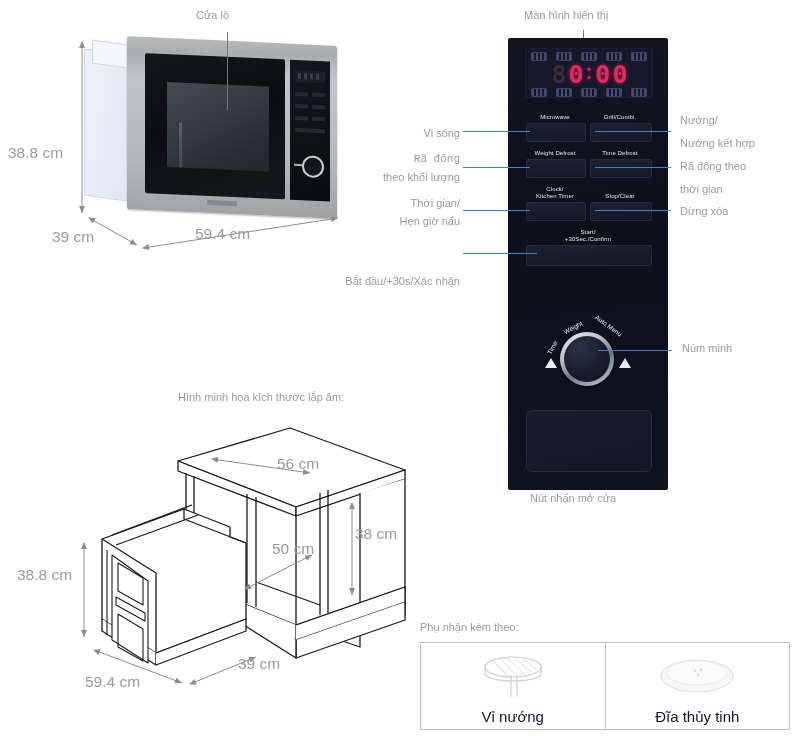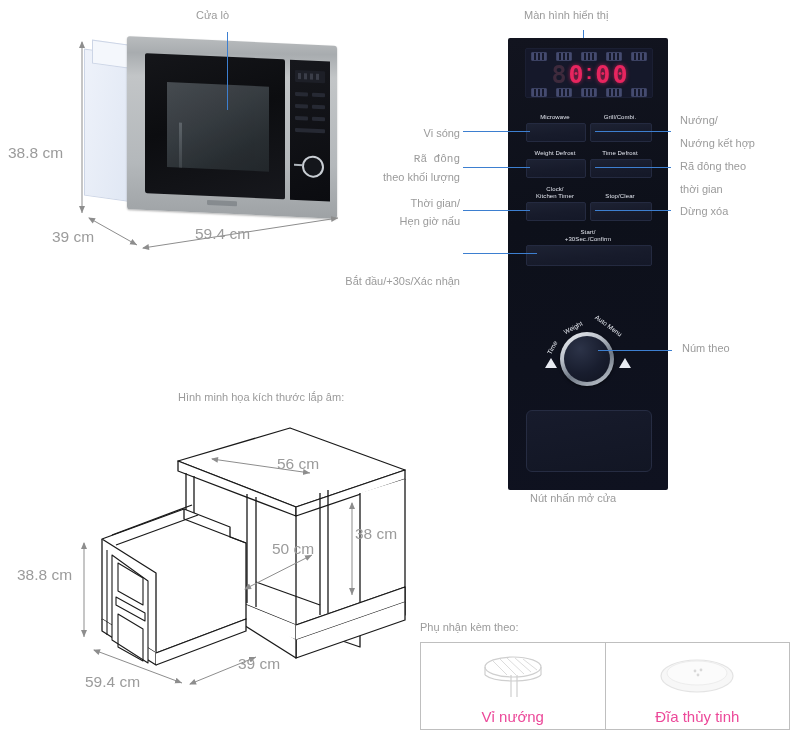--- a/index.html
+++ b/index.html
@@ -114,21 +114,21 @@
   #builtin-illustration{left:60px;top:415px;width:400px;height:300px;}
   svg{display:block;overflow:visible;}
 
   
   #accessories{left:420px;top:642px;width:370px;height:88px;}
   .acc-box{position:absolute;left:0;top:0;width:368px;height:86px;
     border:1px solid #bfbfbf;display:flex;}
   .acc-cell{flex:1;border-right:1px solid #bfbfbf;position:relative;
     display:flex;flex-direction:column;align-items:center;justify-content:flex-end;}
   .acc-cell:last-child{border-right:none;}
-  .acc-name{font-size:15px;color:#ec4899;padding-bottom:4px;}
+  .acc-name{font-size:15px;color:#0f172a;padding-bottom:4px;}
   .acc-art{flex:1;display:flex;align-items:center;justify-content:center;width:100%;}
 </style>
 </head>
 <body>
 
 <div class="abs" id="product-photo">
   <div class="mw-rear"></div>
   <div class="mw-rear2"></div>
   <div class="mw-body">
     <div class="mw-glass">
@@ -262,21 +262,21 @@
 <div class="abs lbl lbl-r" style="left:250px;top:246px;width:210px;margin-top:28px;">Bắt đầu/+30s/Xác nhận</div>
 
 <div class="abs lbl" style="left:680px;top:113px;text-align:right;">Nướng/</div>
 <div class="abs lbl" style="left:680px;top:136px;">Nướng kết hợp</div>
 
 <div class="abs lbl" style="left:680px;top:159px;">Rã đông theo</div>
 <div class="abs lbl" style="left:680px;top:182px;">thời gian</div>
 
 <div class="abs lbl" style="left:680px;top:204px;">Dừng xóa</div>
 
-<div class="abs lbl" style="left:682px;top:341px;">Núm theo</div>
+<div class="abs lbl" style="left:682px;top:341px;">Núm minh</div>
 
 <div class="abs lbl" style="left:530px;top:491px;">Nút nhấn mở cửa</div>
 
 <div class="abs lbl" style="left:178px;top:390px;">Hình minh họa kích thước lắp âm:</div>
 
 <div class="abs" id="builtin-illustration">
   <svg width="400" height="300" viewBox="0 0 400 300">
     <g fill="none" stroke="#1a1a1a" stroke-width="1.3" stroke-linejoin="round">
 
       <path d="M118,46 L230,13 L345,55 L236,92 Z" fill="#ffffff"></path>

